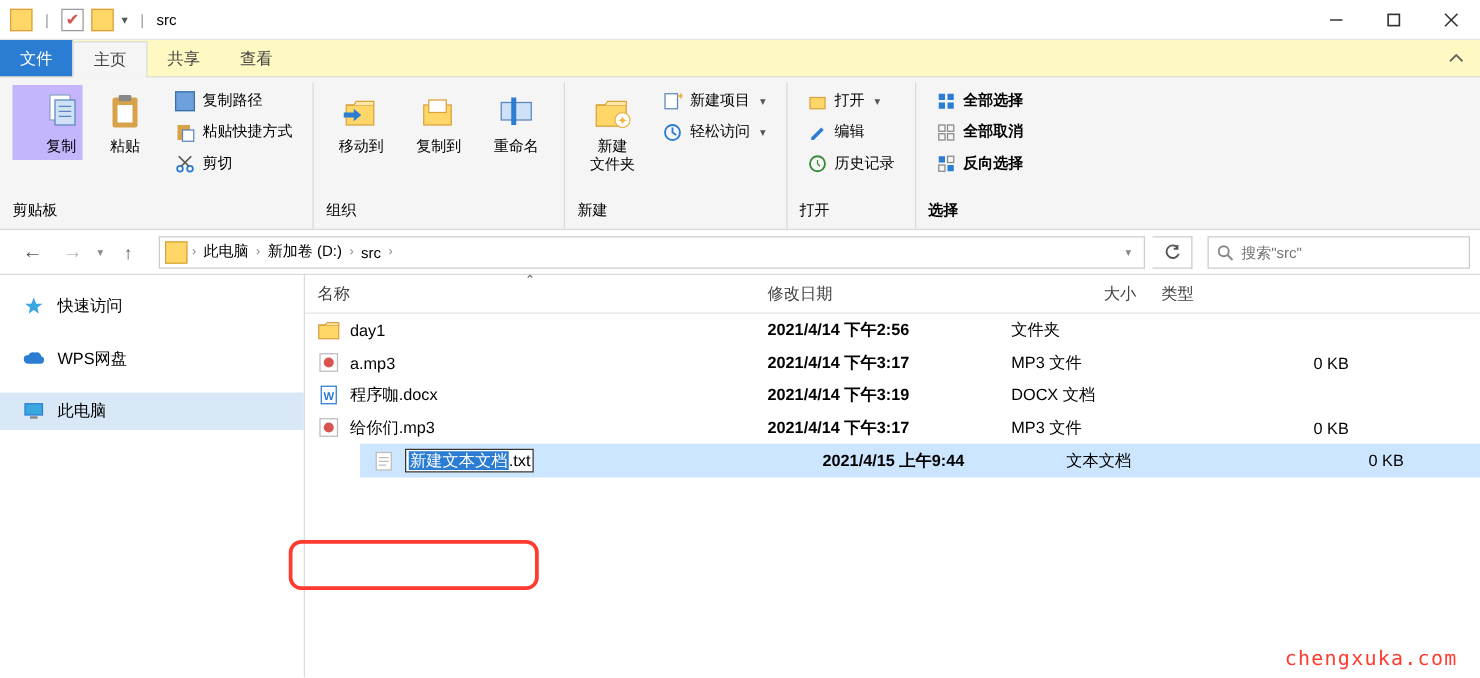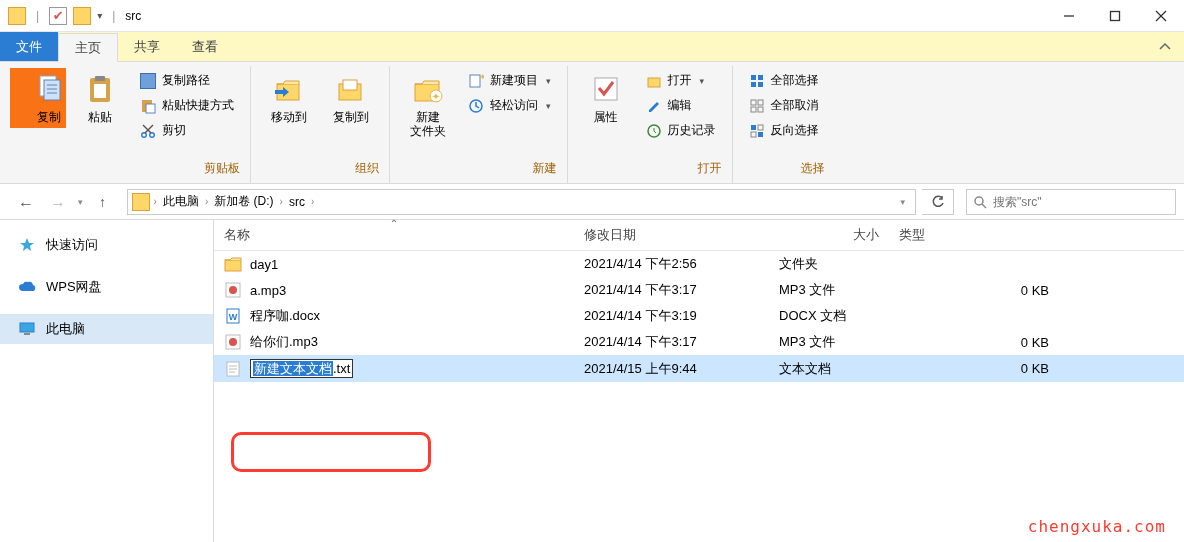--- a/index.html
+++ b/index.html
@@ -19,21 +19,21 @@
 .tabs-row { height: 30px; background: #fef9c3; display: flex; align-items: stretch; border-bottom: 1px solid #dadada; position: relative;}
 .tab { padding: 0 16px; display: flex; align-items: center; font-size: 13px; color: #444; }
 .tab.file { background: #2b7cd3; color: #fff; }
 .tab.active { background: #f5f5f5; border: 1px solid #dadada; border-bottom: 1px solid #f5f5f5; position: relative; top: 1px;}
 .chev-up { margin-left: auto; padding: 0 12px; display: flex; align-items: center; color: #666; }
 
 
 .ribbon { background: #f5f5f5; display: flex; border-bottom: 1px solid #dadada; padding: 4px 0 0 0; }
 .ribbon-group { display: flex; flex-direction: column; border-right: 1px solid #dadada; padding: 2px 10px 4px; }
 .ribbon-group-body { display: flex; align-items: flex-start; gap: 6px; flex: 1; }
-.ribbon-group-label { text-align: right; font-size: 12px; color: #a16207; padding: 4px 0 2px; }
+.ribbon-group-label { text-align: left; font-size: 12px; color: #000000; padding: 4px 0 2px; }
 .rbtn-large { display: flex; flex-direction: column; align-items: center; justify-content: flex-start; width: 56px; gap: 4px; padding: 4px 2px; }
 .rbtn-large .ricon { width: 34px; height: 34px; display: flex; align-items: center; justify-content: center; }
 .rbtn-large .rlabel { font-size: 12px; text-align: center; line-height: 1.2; }
 .rbtn-small-col { display: flex; flex-direction: column; gap: 4px; padding: 2px; }
 .rbtn-small { display: flex; align-items: center; gap: 6px; font-size: 12px; padding: 2px 4px; white-space: nowrap; }
 .rbtn-small .sicon { width: 16px; height: 16px; display: inline-flex; align-items: center; justify-content: center; }
 
 
 .navbar { height: 36px; display: flex; align-items: center; gap: 6px; padding: 4px 8px; border-bottom: 1px solid #dadada; }
 .nav-arrows { display: flex; align-items: center; gap: 8px; color: #555; font-size: 16px; padding: 0 6px; }
@@ -43,36 +43,36 @@
 .breadcrumb-box { flex: 1; border: 1px solid #ccc; height: 26px; display: flex; align-items: center; padding: 0 4px; }
 .bc-icon { width: 18px; height: 18px; background: #ffd768; border: 1px solid #d9a23d; margin-right: 4px; }
 .bc-item { padding: 0 6px; font-size: 12px; }
 .bc-sep { color: #888; font-size: 10px; }
 .nav-refresh { width: 32px; height: 26px; border: 1px solid #ccc; border-left: none; display: flex; align-items: center; justify-content: center; color: #555; }
 .search-box { width: 210px; height: 26px; border: 1px solid #ccc; display: flex; align-items: center; padding: 0 6px; margin-left: 6px; gap: 6px; color: #888; }
 .search-box input { border: none; outline: none; flex: 1; font-size: 12px; }
 
 
 .main { display: flex; height: calc(542px - 32px - 30px - 122px - 36px); }
-.sidebar { width: 214px; border-right: 1px solid #dadada; padding: 10px 0; }
+.sidebar { width: 244px; border-right: 1px solid #dadada; padding: 10px 0; }
 .side-item { display: flex; align-items: center; gap: 10px; padding: 6px 18px; font-size: 13px; }
 .side-item.selected { background: #d9e8f7; }
 .side-icon { width: 18px; height: 18px; display: inline-flex; align-items: center; justify-content: center; }
 .files { flex: 1; font-size: 13px; }
 .files-header { display: flex; border-bottom: 1px solid #e5e5e5; color: #444; }
 .fh-col { padding: 6px 10px; position:relative;}
 .fh-name { width: 360px; }
 .fh-date { width: 195px; font-family: Liberation Serif, serif; }
 .fh-type { width: 170px; }
 .fh-size { width: 120px; text-align: right;}
 .file-row { display: flex; align-items: center; }
-.file-row.selected { background: #cde6ff; }
+.file-row.selected { background: #cde6ff; margin-left: 44px; }
 .fc { padding: 4px 10px; }
 .fc-name { width: 360px; display: flex; align-items: center; gap: 8px; text-align: right; }
-.fc-date { width: 195px; }
+.fc-date { width: 195px; font-weight: bold; }
 .fc-type { width: 170px; }
 .fc-size { width: 120px; text-align: right;}
 .file-icon { width: 18px; height: 18px; display: inline-flex; align-items: center; justify-content: center; }
 .rename-input { border: 1px solid #333; background: #fff; padding: 0 2px; font-size: 13px; height: 19px; }
 .rename-input .sel { background: #2b7cd3; color: #fff; padding: 0 1px;}
 .redbox { position: absolute; border: 3px solid #ff3b30; border-radius: 10px; pointer-events: none; }
 .watermark { position: absolute; right: 18px; bottom: 6px; color: #ff3b30; font-family: monospace; font-size: 16px; letter-spacing: 1px; }
 .sort-arrow { position:absolute; left:50%; top:-2px; transform:translateX(-50%); font-size:10px; color:#666;}
 
 
@@ -120,21 +120,21 @@
     <svg width="14" height="14">
         <polyline points="2,9 7,4 12,9" fill="none" stroke="#666" stroke-width="1.5"></polyline>
       </svg>
   </div>
 </div>
 
 <div class="ribbon" style="height:122px;">
 
   <div class="ribbon-group">
     <div class="ribbon-group-body">
-      <div class="rbtn-large" style="background:#f97316;padding-left:24px;">
+      <div class="rbtn-large" style="background:#c4b5fd;padding-left:24px;">
         <span class="ricon">
             <svg width="30" height="32">
               <rect x="6" y="3" width="16" height="20" fill="#fff" stroke="#8aa5c5"></rect>
               <rect x="10" y="7" width="16" height="20" fill="#cfe1f7" stroke="#5a86bd"></rect>
               <line x1="13" y1="12" x2="23" y2="12" stroke="#5a86bd"></line>
               <line x1="13" y1="16" x2="23" y2="16" stroke="#5a86bd"></line>
               <line x1="13" y1="20" x2="23" y2="20" stroke="#5a86bd"></line>
             </svg>
           </span>
         <span class="rlabel">复制</span>
@@ -193,20 +193,29 @@
       </div>
       <div class="rbtn-large">
         <span class="ricon">
             <svg width="32" height="30">
               <rect x="4" y="10" width="22" height="16" fill="#ffd768" stroke="#d9a23d"></rect>
               <rect x="8" y="6" width="14" height="10" fill="#fff" stroke="#d9a23d"></rect>
             </svg>
           </span>
         <span class="rlabel">复制到</span>
       </div>
+      <div class="rbtn-large">
+        <span class="ricon">
+            <svg width="30" height="30">
+              <rect x="3" y="8" width="24" height="14" fill="#cfe1f7" stroke="#5a86bd"></rect>
+              <rect x="11" y="4" width="4" height="22" fill="#2b7cd3"></rect>
+            </svg>
+          </span>
+        <span class="rlabel">重命名</span>
+      </div>
     </div>
     <div class="ribbon-group-label">组织</div>
   </div>
 
   <div class="ribbon-group">
     <div class="ribbon-group-body">
       <div class="rbtn-large">
         <span class="ricon">
             <svg width="32" height="30">
               <rect x="3" y="10" width="24" height="17" fill="#ffd768" stroke="#d9a23d"></rect>
@@ -239,29 +248,20 @@
             <span>轻松访问</span>
             <span style="font-size:9px;color:#555;margin-left:2px;">▾</span>
           </div>
       </div>
     </div>
     <div class="ribbon-group-label">新建</div>
   </div>
 
   <div class="ribbon-group">
     <div class="ribbon-group-body">
-      <div class="rbtn-large">
-        <span class="ricon">
-            <svg width="30" height="30">
-              <rect x="4" y="4" width="22" height="22" fill="#fff" stroke="#aaa"></rect>
-              <path d="M8 14 L13 20 L22 8" fill="none" stroke="#d9534f" stroke-width="3"></path>
-            </svg>
-          </span>
-        <span class="rlabel">属性</span>
-      </div>
       <div class="rbtn-small-col">
         <div class="rbtn-small">
             <span class="sicon">
               <svg width="16" height="16">
                 <rect x="2" y="5" width="12" height="9" fill="#ffd768" stroke="#d9a23d"></rect>
               </svg>
             </span>
             <span>打开</span>
             <span style="font-size:9px;color:#555;margin-left:2px;">▾</span>
           </div>
@@ -280,21 +280,21 @@
                 <path d="M8 5 L8 8 L10 10" stroke="#3a8a3a" fill="none"></path>
               </svg>
             </span>
             <span>历史记录</span>
           </div>
       </div>
     </div>
     <div class="ribbon-group-label">打开</div>
   </div>
 
-  <div class="ribbon-group" style="border-right:none;">
+  <div class="ribbon-group" style="border-right:none;font-weight:bold;">
     <div class="ribbon-group-body">
       <div class="rbtn-small-col">
         <div class="rbtn-small">
             <span class="sicon">
               <svg width="16" height="16">
                 <rect x="2" y="2" width="5" height="5" fill="#2b7cd3"></rect>
                 <rect x="9" y="2" width="5" height="5" fill="#2b7cd3"></rect>
                 <rect x="2" y="9" width="5" height="5" fill="#2b7cd3"></rect>
                 <rect x="9" y="9" width="5" height="5" fill="#2b7cd3"></rect>
               </svg>

